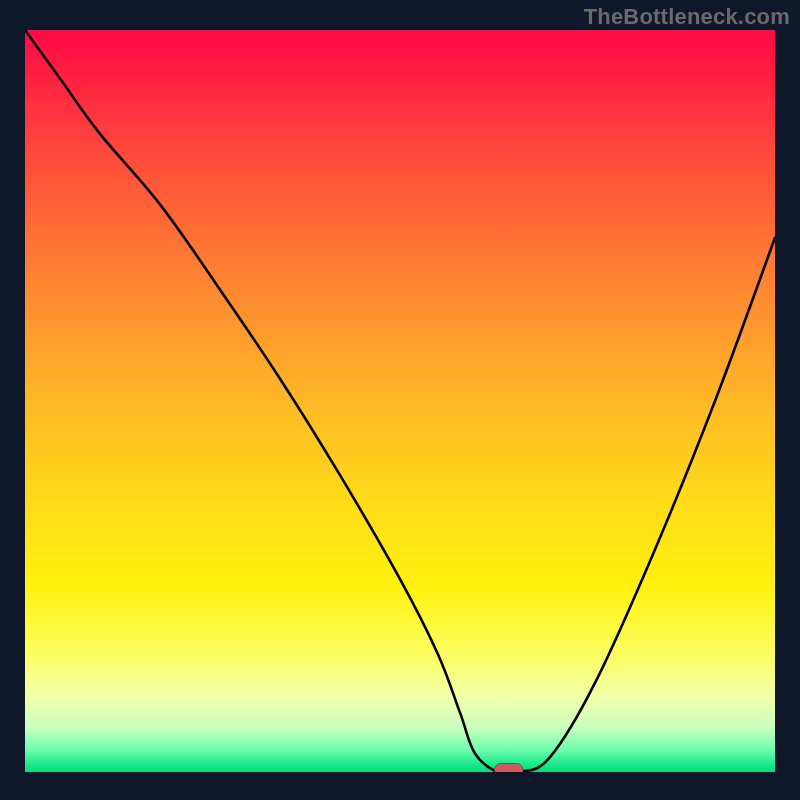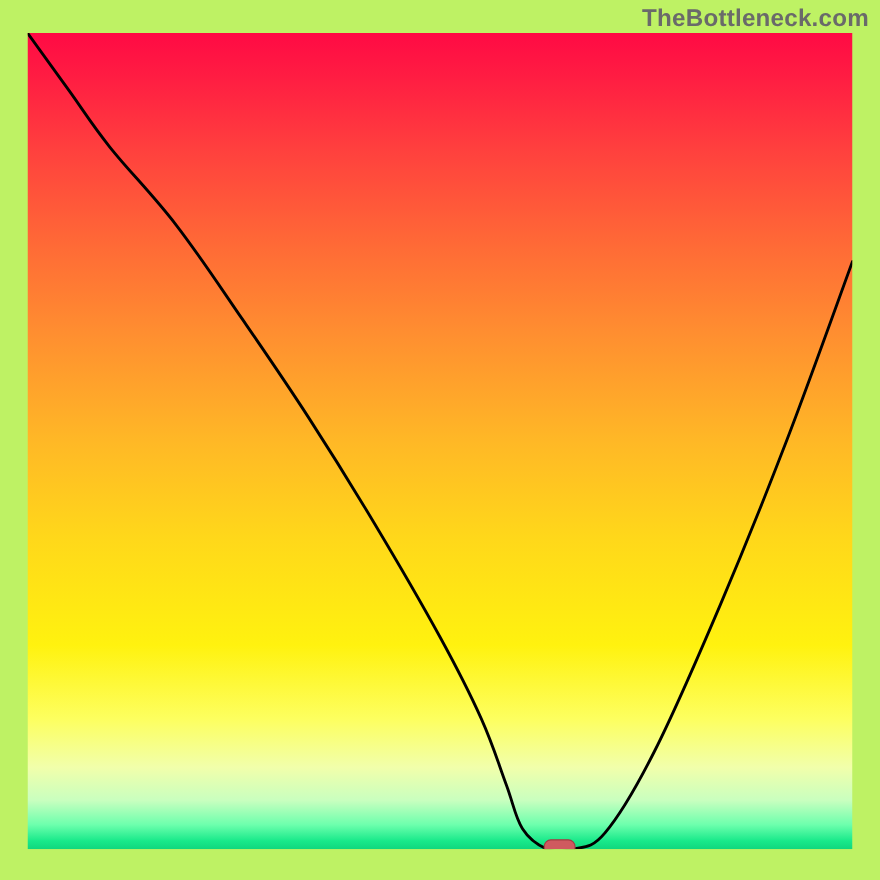--- a/index.html
+++ b/index.html
@@ -8,21 +8,21 @@
     width: 800px;
     height: 800px;
     background: #000;
     overflow: hidden;
     font-family: Arial, Helvetica, sans-serif;
   }
   .frame {
     position: relative;
     width: 800px;
     height: 800px;
-    background: #bef264;
+    background: #0f172a;
   }
   .watermark {
     position: absolute;
     top: 4px;
     right: 10px;
     color: #6a6a6a;
     font-size: 22px;
     font-weight: 600;
     letter-spacing: 0.2px;
     z-index: 20;

